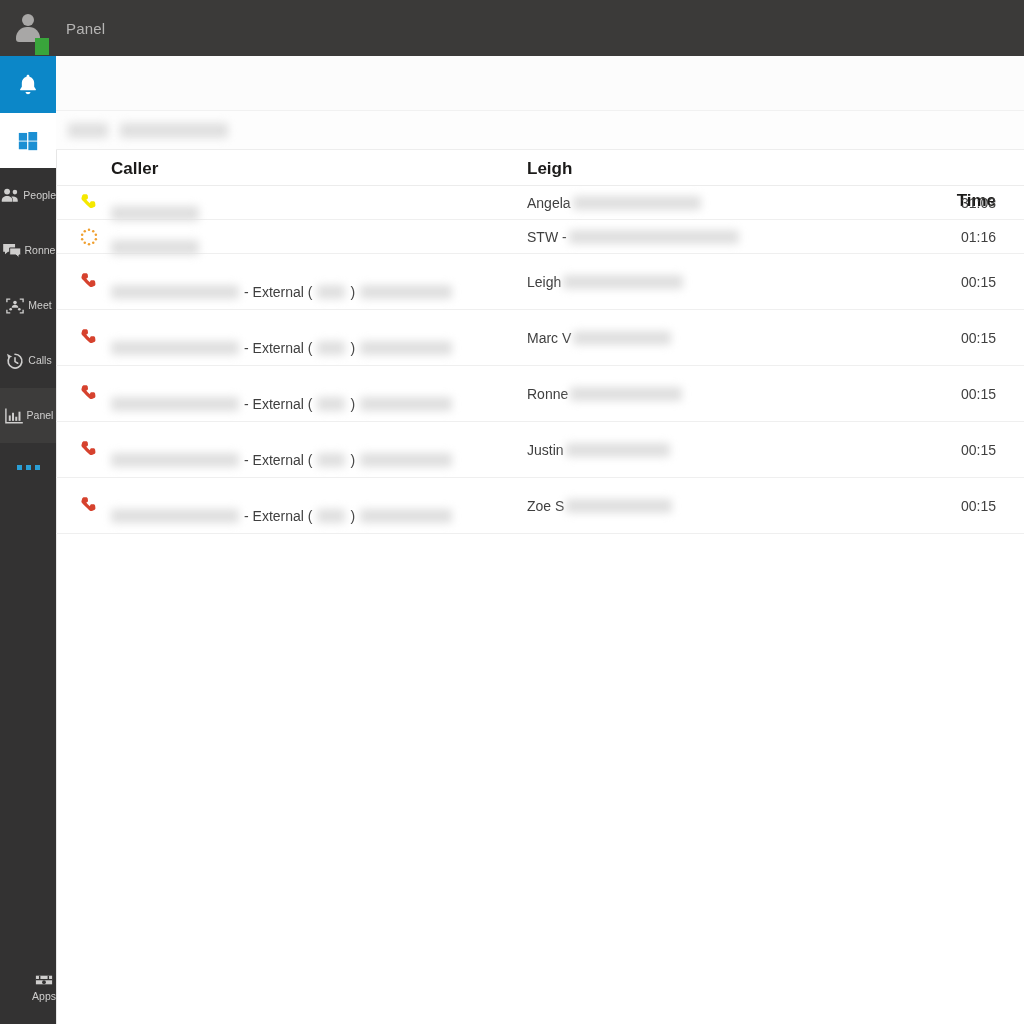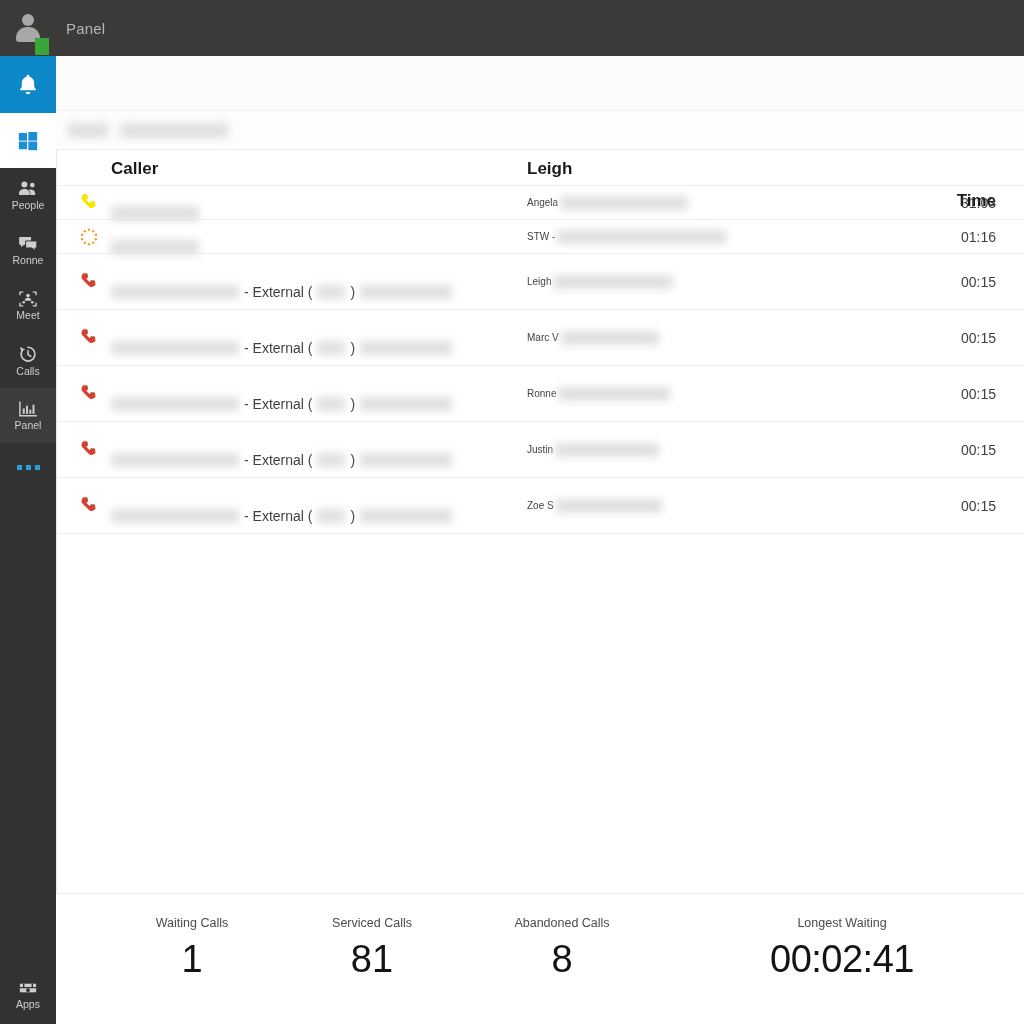--- a/index.html
+++ b/index.html
@@ -47,33 +47,33 @@
     position: absolute; left: 0; top: 0; width: 56px; height: 57px;
     background: #0c87c8; display: flex; align-items: center; justify-content: center;
   }
   .rail-win {
     position: absolute; left: 0; top: 57px; width: 56px; height: 55px;
     background: #ffffff; display: flex; align-items: center; justify-content: center;
   }
   .rail-items { position: absolute; left: 0; top: 112px; width: 56px; }
   .rail-item {
     width: 56px; height: 55px;
-    display: flex; flex-direction: column; align-items: center; justify-content: center;
+    display: flex; flex-direction: row; align-items: center; justify-content: center;
     gap: 2px; color: #c9c8c7; cursor: pointer;
   }
   .rail-item.active { background: #3d3c3b; }
   .rail-label { font-size: 10.5px; line-height: 11px; color: #cfcecd; }
   .rail-dots {
     width: 56px; height: 48px; display: flex; align-items: center;
     justify-content: center; gap: 4px;
   }
   .rail-dots i { width: 5px; height: 5px; background: #2a9fd6; display: block; }
   .rail-apps {
-    position: absolute; left: 0; bottom: 4px; width: 56px; height: 52px;
-    display: flex; flex-direction: column; align-items: center; justify-content: center;
+    position: absolute; left: 0; bottom: 12px; width: 56px; height: 52px;
+    display: flex; flex-direction: column; align-items: flex-end; justify-content: center;
     gap: 2px;
   }
 
   
   .main {
     position: absolute; left: 56px; top: 56px; width: 968px; height: 968px;
     background: #ffffff;
   }
   .panel-topstrip {
     position: absolute; left: 0; top: 0; width: 968px; height: 55px;
@@ -110,21 +110,21 @@
     display: flex; align-items: center;
   }
   .row-short { height: 34px; }
   .row-tall  { height: 56px; }
   .cell-icon {
     position: absolute; left: 16px; width: 34px;
     display: flex; align-items: center; justify-content: center;
   }
   .cell-caller { position: absolute; left: 55px; right: 500px; display: flex; align-items: center; margin-top: 21px; }
   .cell-callee { position: absolute; left: 471px; display: flex; align-items: center;
-                 font-size: 10px; color: #3f3f3f; white-space: nowrap; }
+                 font-size: 14px; color: #3f3f3f; white-space: nowrap; }
   .cell-time   { position: absolute; right: 28px; font-size: 14px; color: #3f3f3f; }
 
   .caller-redact-1 { width: 88px; height: 15px; }
   .caller-line { display: flex; align-items: center; }
   .caller-ext-txt { font-size: 14px; color: #3f3f3f; margin: 0 5px; white-space: nowrap; }
   .rd-name { width: 128px; height: 14px; }
   .rd-num  { width: 28px; height: 14px; }
   .rd-tail { width: 92px; height: 14px; }
   .callee-redact { height: 14px; margin-left: 2px; }
 
@@ -394,32 +394,14 @@
             <span class="redact rd-tail"></span>
           </div>
           <div class="cell-callee">
             <span>Zoe S</span>
             <span class="redact callee-redact" style="width:106px"></span>
           </div>
           <div class="cell-time">00:15</div>
         </div>
       </div>
 
-    <div class="stats" id="stats">
-        <div class="stat stat-0">
-          <div class="stat-label">Waiting Calls</div>
-          <div class="stat-value">1</div>
-        </div>
-        <div class="stat stat-1">
-          <div class="stat-label">Serviced Calls</div>
-          <div class="stat-value">81</div>
-        </div>
-        <div class="stat stat-2">
-          <div class="stat-label">Abandoned Calls</div>
-          <div class="stat-value">8</div>
-        </div>
-        <div class="stat stat-3">
-          <div class="stat-label">Longest Waiting</div>
-          <div class="stat-value wide">00:02:41</div>
-        </div>
-      </div>
   </div>
 </div>
 
 </body></html>

